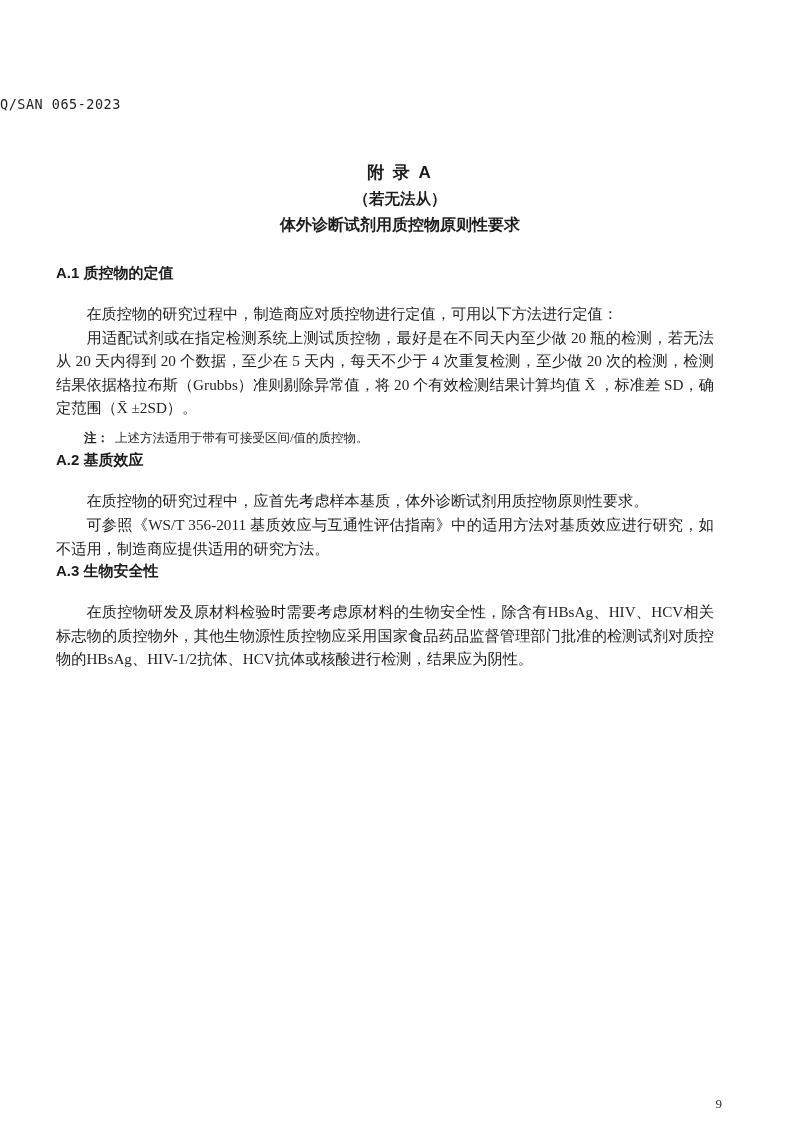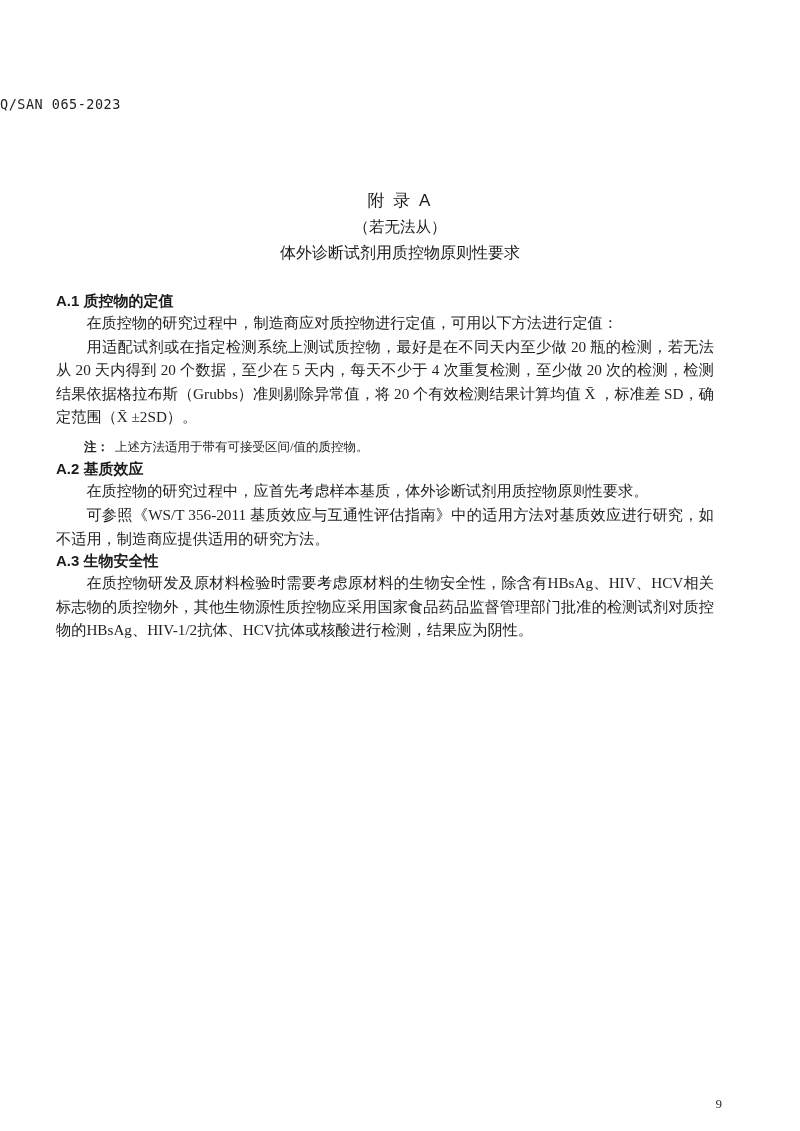--- a/index.html
+++ b/index.html
@@ -20,24 +20,24 @@
   .doc-header {
     padding-top: 96px;
     padding-right: 74px;
     text-align: left;
     font-family: "DejaVu Sans Mono", "Liberation Mono", monospace;
     font-size: 13.5px;
     letter-spacing: 0.5px;
     color: #222222;
   }
   .title-block {
-    margin-top: 76px;
+    margin-top: 48px;
     text-align: center;
     font-family: "Liberation Sans", "DejaVu Sans", sans-serif;
-    font-weight: normal;
+    font-weight: bold;
     color: #1c1c1c;
   }
   .title-line1 {
     font-size: 17px;
     line-height: 26px;
     letter-spacing: 2px;
   }
   .title-line2 {
     font-size: 15.5px;
     line-height: 26px;
@@ -61,20 +61,21 @@
   }
   .section p {
     margin: 0;
     font-size: 15.2px;
     line-height: 23.6px;
     text-align: justify;
     text-indent: 2em;
     color: #1f1f1f;
   }
   .section p.first-para {
+    margin-top: 19px;
     font-family: Liberation Serif, serif;
   }
   .note {
     margin-top: 8px;
     margin-left: 28px;
     font-size: 12.5px;
     line-height: 21.5px;
     color: #1f1f1f;
   }
   .note-label {

